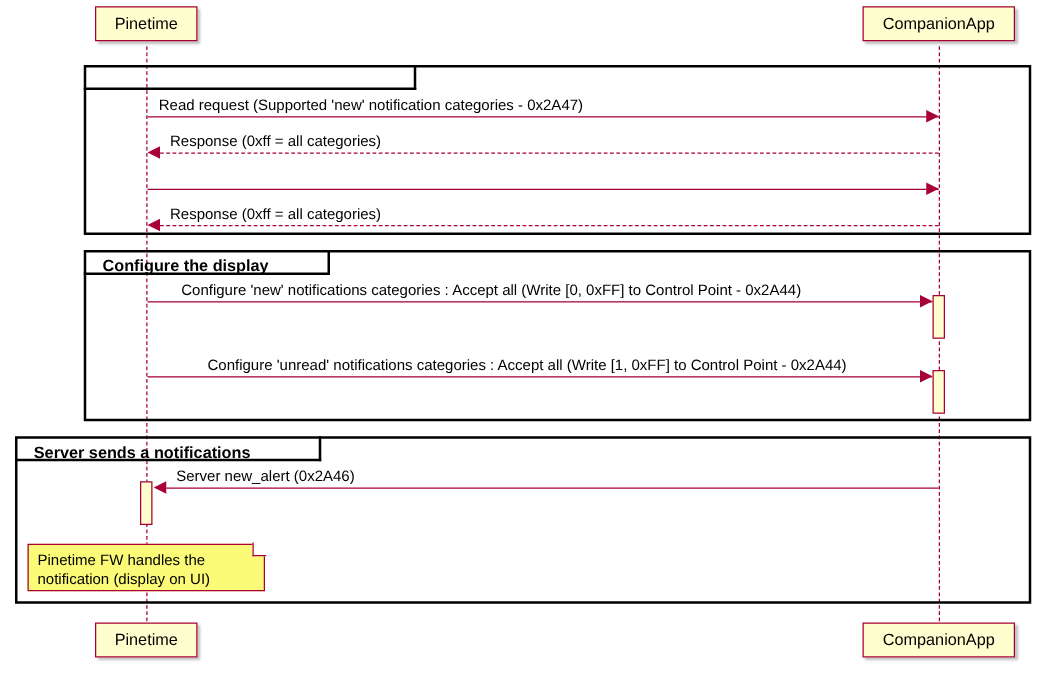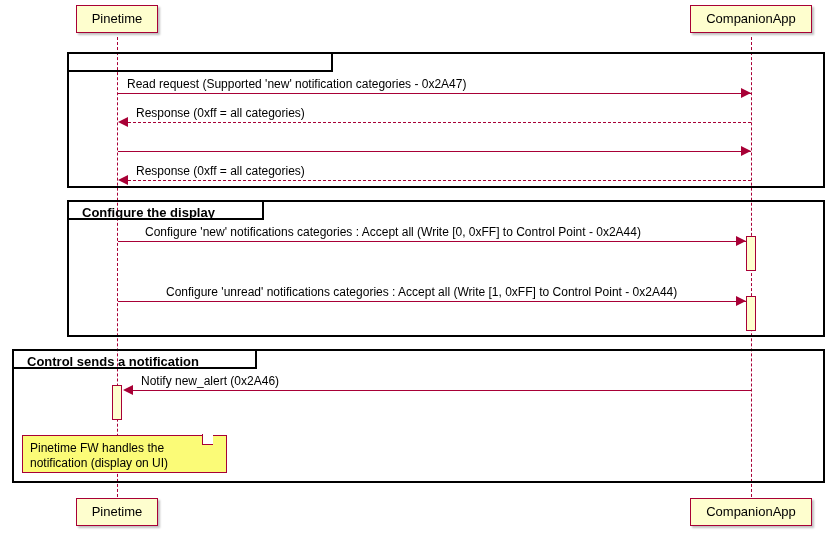--- a/index.html
+++ b/index.html
@@ -172,28 +172,28 @@
   <div class="arrow-head right" style="left:736px; top:236px;"></div>
   <div class="activation" style="left:746px; top:236px; height:35px;"></div>
 
   <div class="msg-label" style="left:127px; top:286px;margin-left:39px;">Configure 'unread' notifications categories : Accept all (Write [1, 0xFF] to Control Point - 0x2A44)</div>
   <div class="arrow-line" style="left:118px; top:301px; width:628px;"></div>
   <div class="arrow-head right" style="left:736px; top:296px;"></div>
   <div class="activation" style="left:746px; top:296px; height:35px;"></div>
 
   <div class="group-box" style="left:12px; top:349px; width:813px; height:134px;"></div>
   <div class="group-tab" style="left:12px; top:349px; width:245px;"></div>
-  <div class="group-label" style="left:27px; top:355px;">Control sends a notification</div>
-
-  <div class="msg-label" style="left:141px; top:375px;">Notify new_alert (0x2A46)</div>
+  <div class="group-label" style="left:27px; top:355px;">Server sends a notifications</div>
+
+  <div class="msg-label" style="left:141px; top:375px;">Server new_alert (0x2A46)</div>
   <div class="arrow-line" style="left:133px; top:390px; width:618px;"></div>
   <div class="arrow-head left" style="left:123px; top:385px;"></div>
   <div class="activation" style="left:112px; top:385px; height:35px;"></div>
 
-  <div class="note" style="left:22px; top:435px; width:205px; height:38px;">Pinetime FW handles the
+  <div class="note" style="left:22px; top:435px; width:190px; height:38px;">Pinetime FW handles the
 notification (display on UI)</div>
   <div class="note" style="left:22px; top:435px; width:190px; height:38px; background:transparent; border:0; padding:0;">
     <span class="fold"></span>
   </div>
 
   <div class="participant" style="left:76px; top:498px; width:82px;">
     <span>Pinetime</span>
   </div>
   <div class="participant" style="left:690px; top:498px; width:122px;">
     <span>CompanionApp</span>

